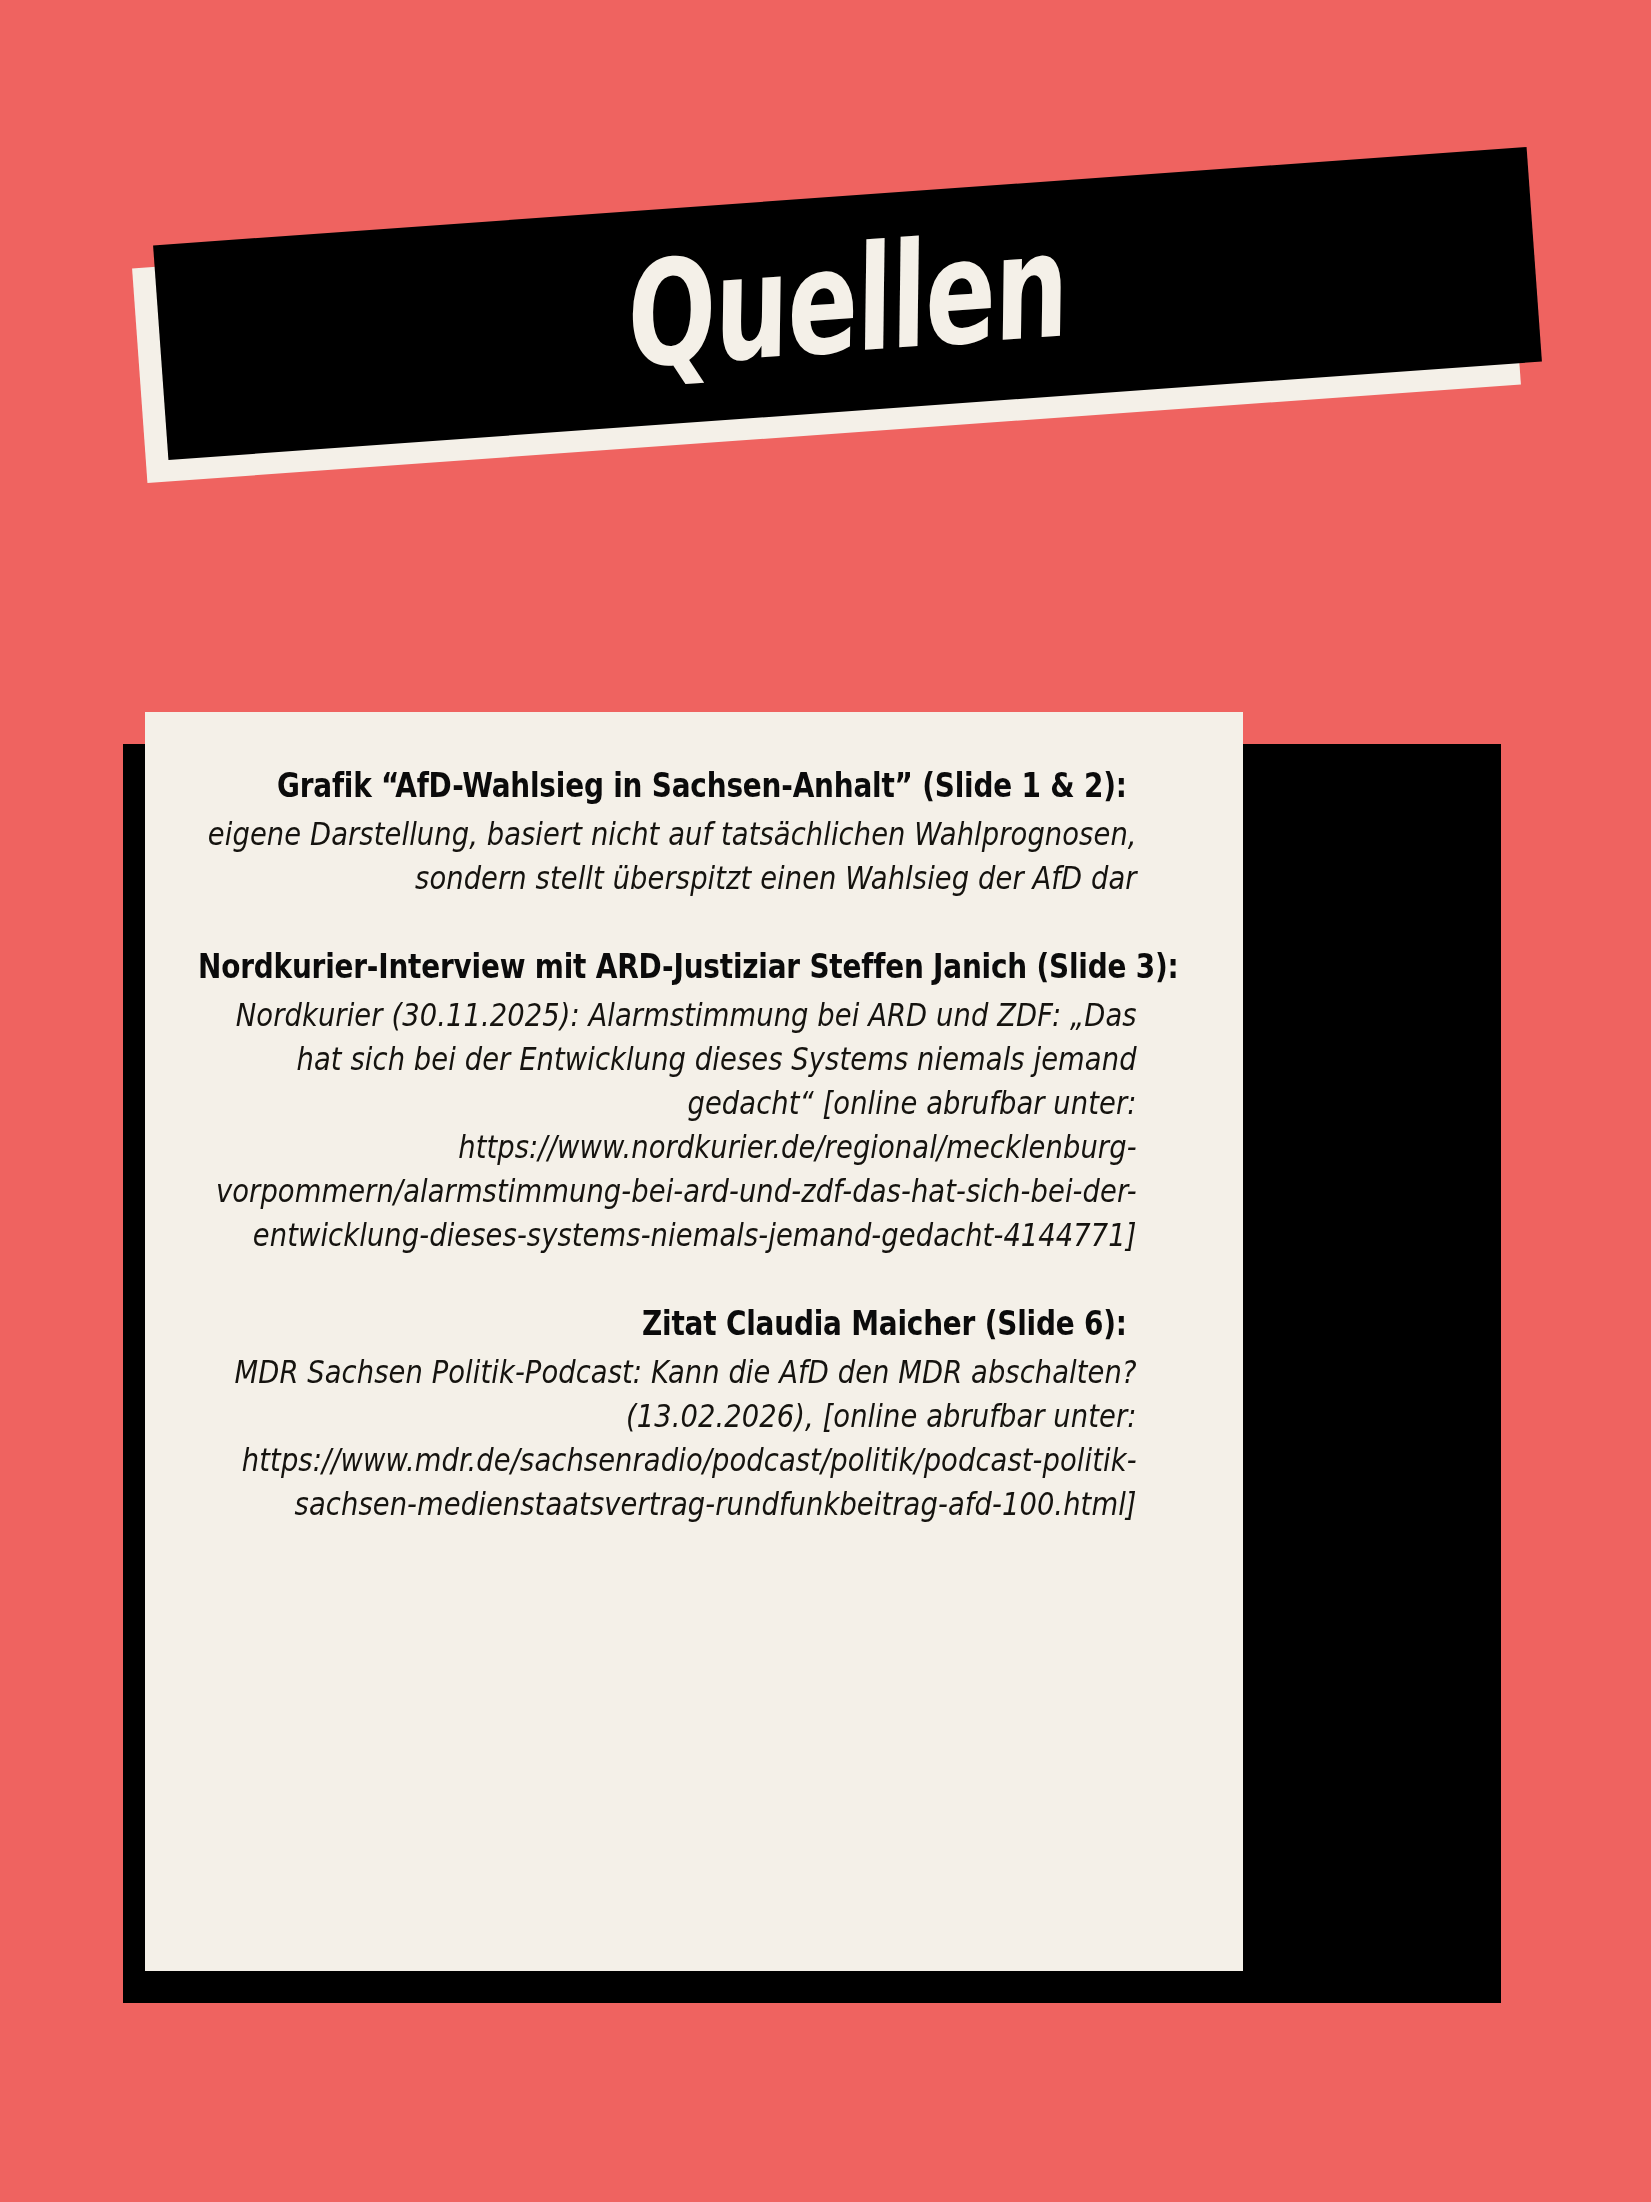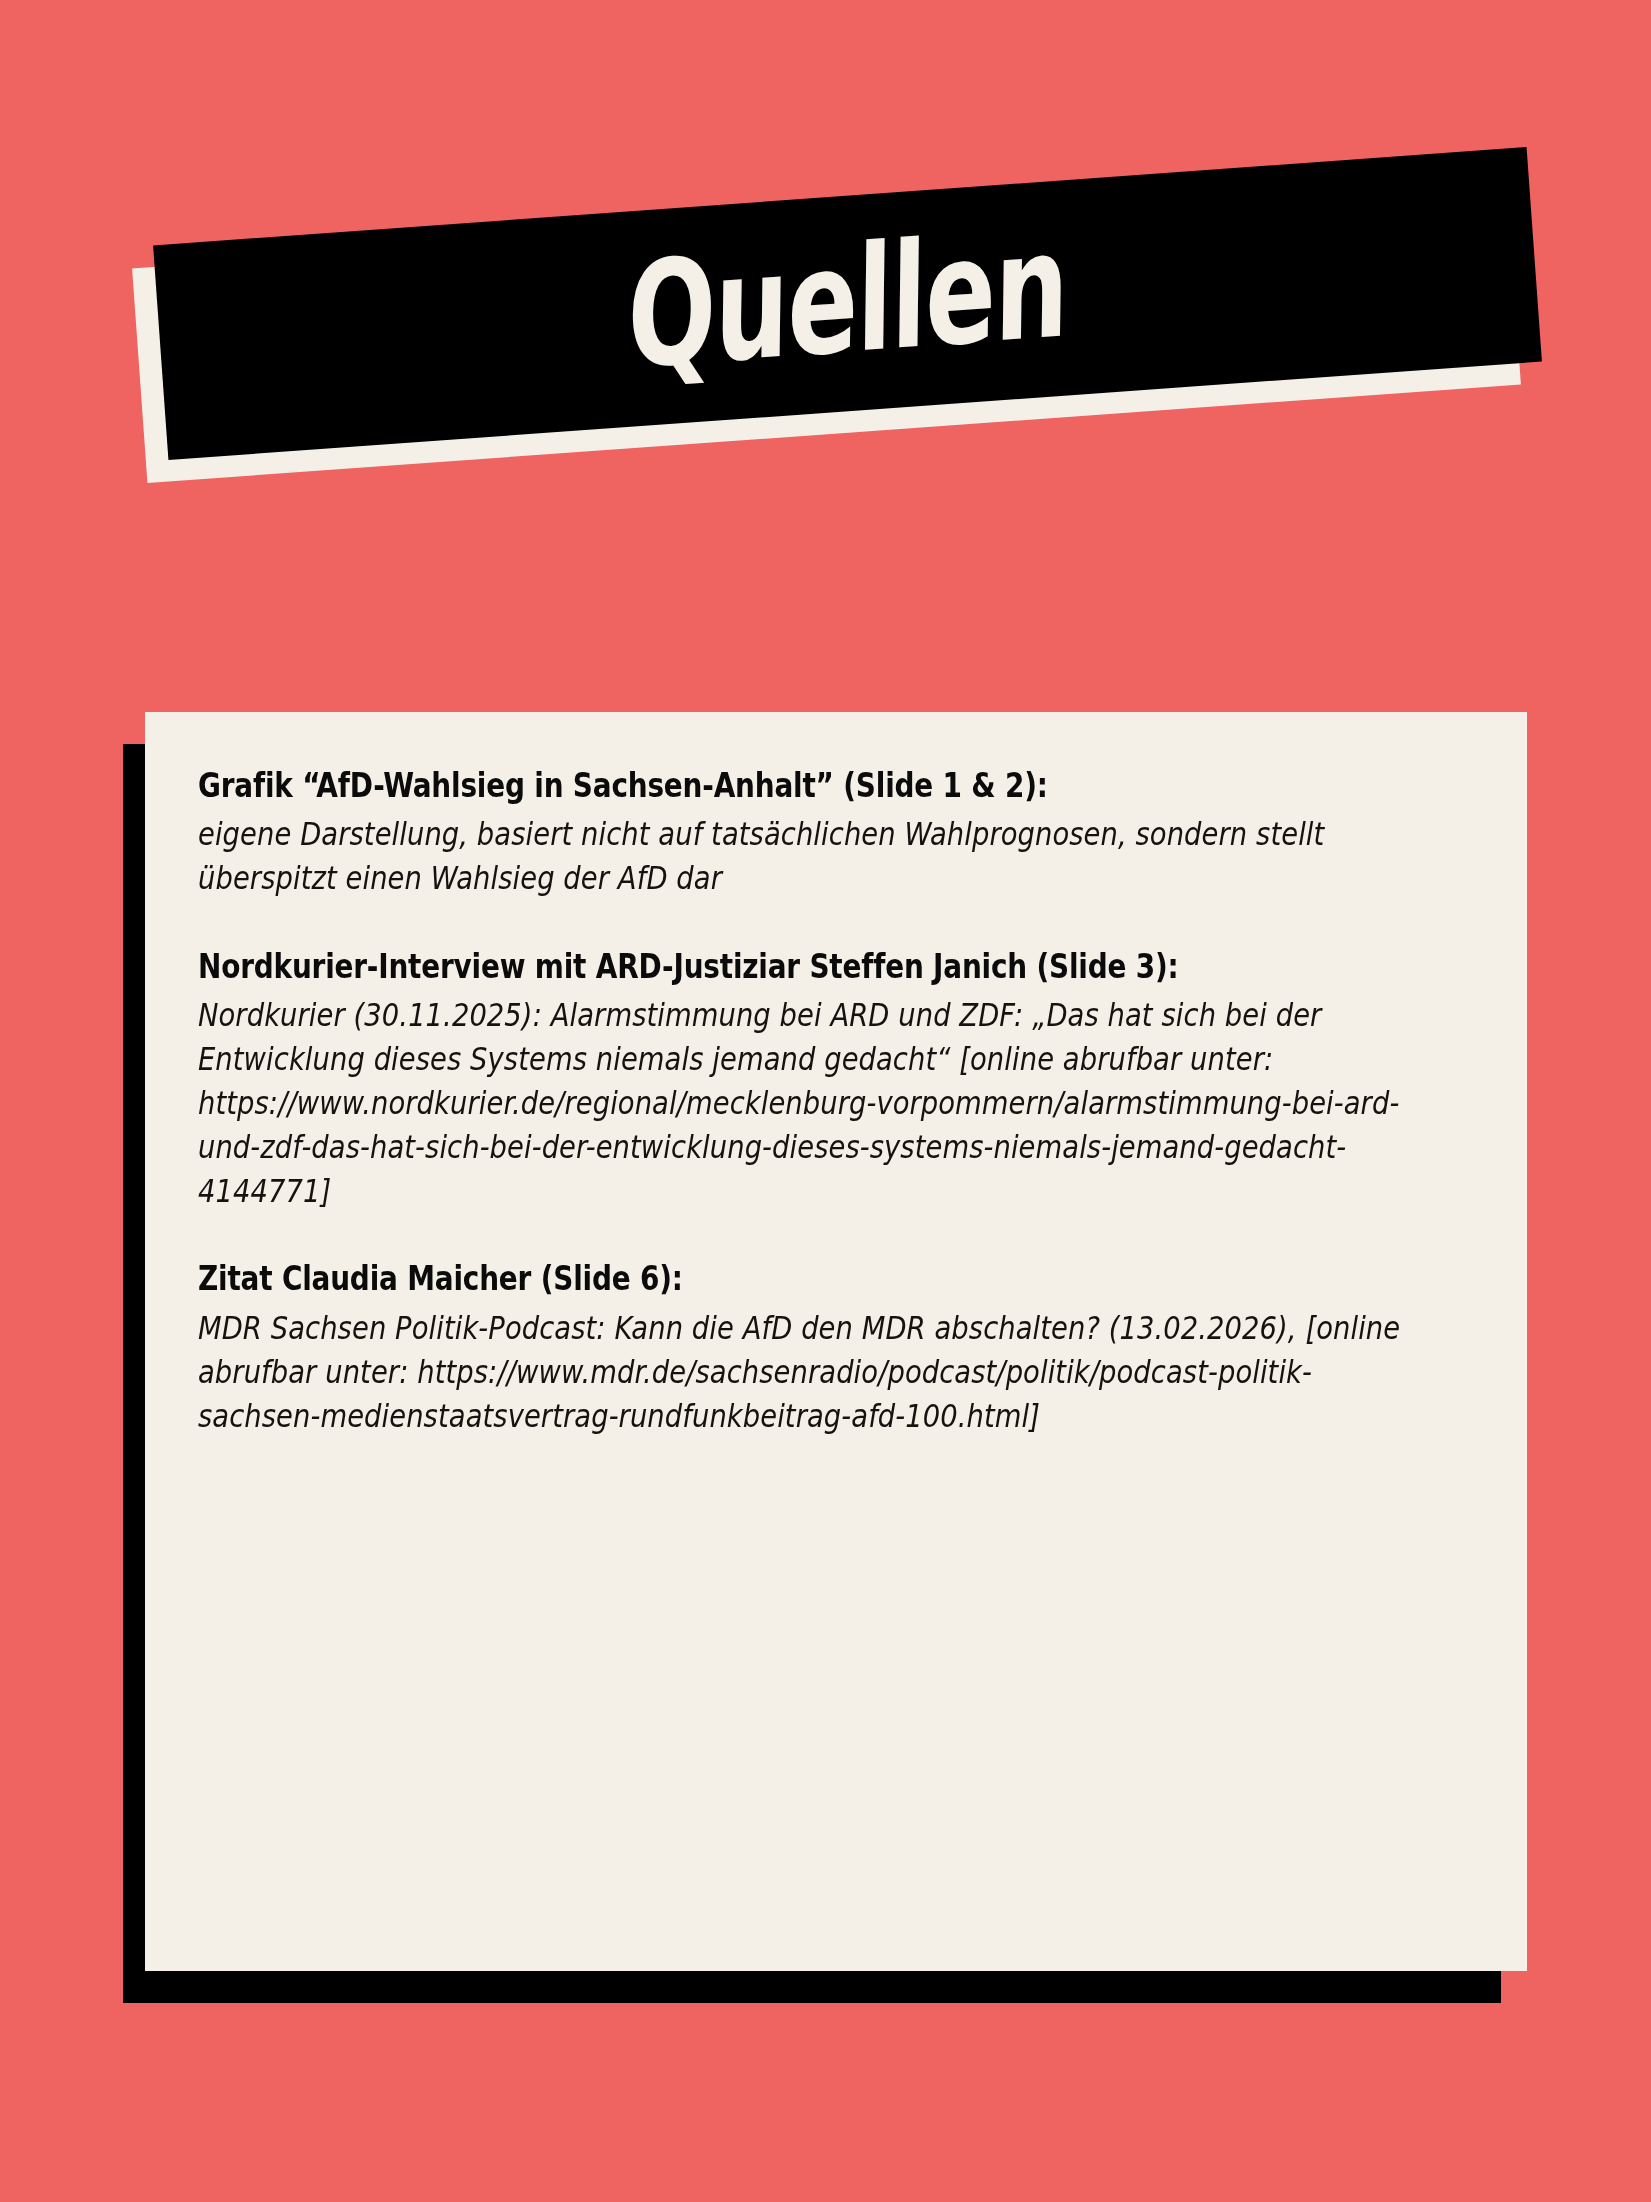--- a/index.html
+++ b/index.html
@@ -76,25 +76,26 @@
     top: 744px;
     width: 1378px;
     height: 1259px;
     background: #000000;
   }
 
   #card {
     position: absolute;
     left: 145px;
     top: 712px;
-    width: 1382px;
+    width: 1098px;
     height: 1259px;
     background: #F4F0E8;
     box-sizing: border-box;
     padding: 53px 57px 34px 53px;
+    text-align: right;
   }
 
   .section {
     margin-bottom: 45px;
   }
   .section:last-child {
     margin-bottom: 0;
   }
 
   .sec-heading {

